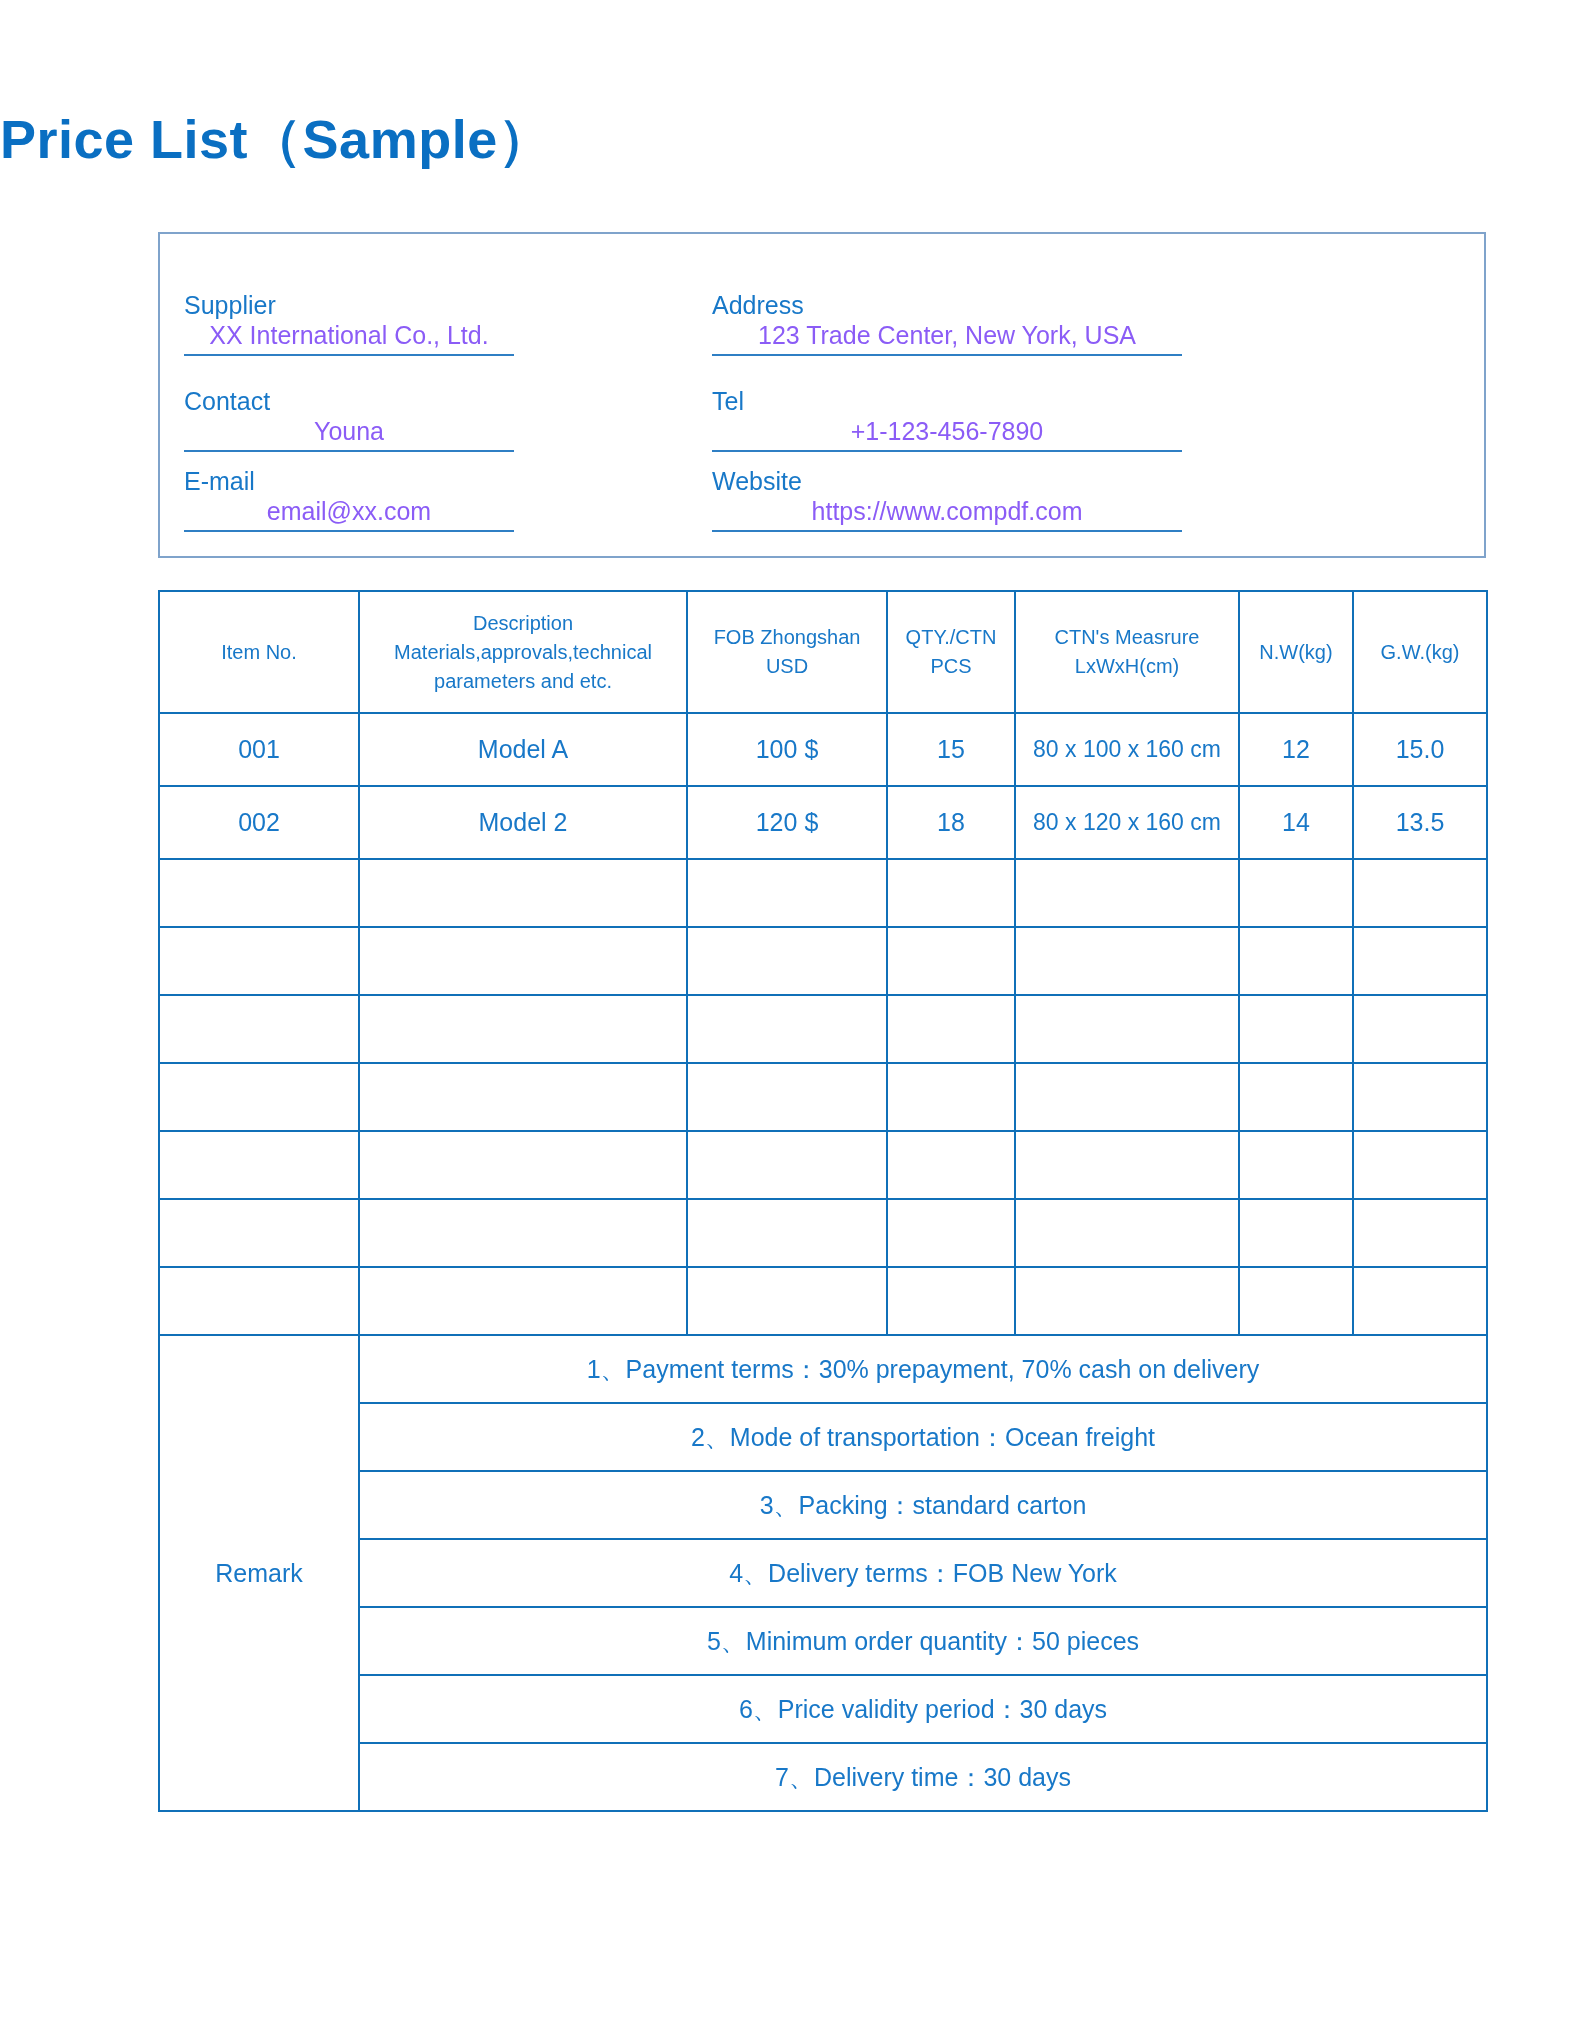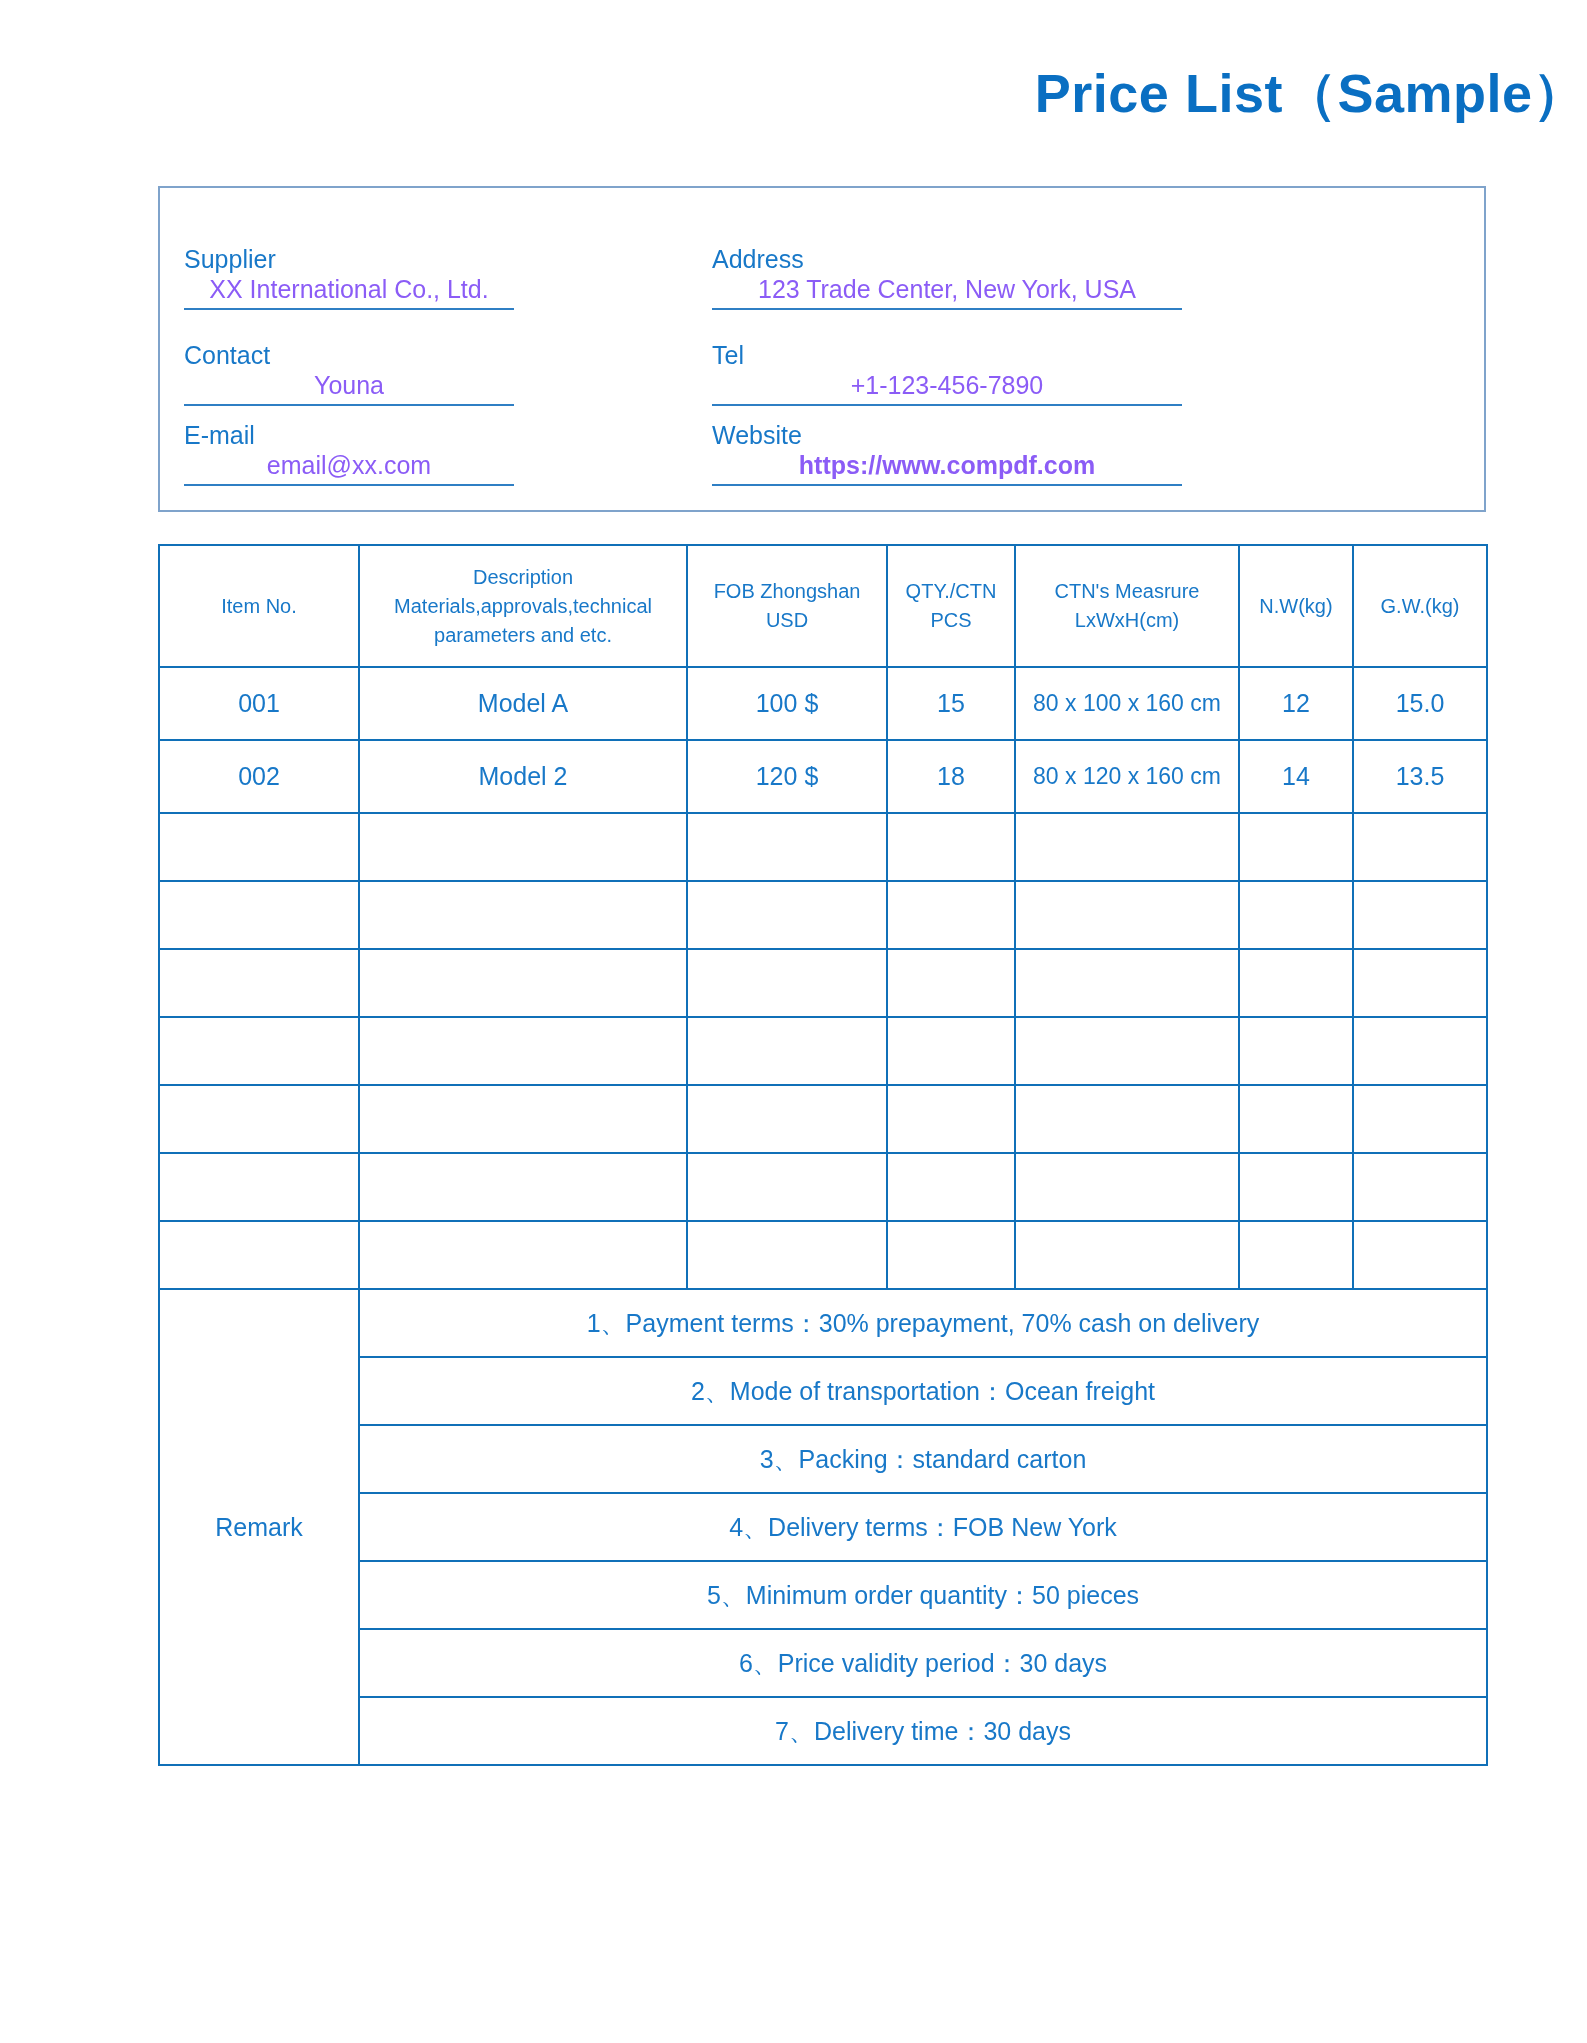--- a/index.html
+++ b/index.html
@@ -19,26 +19,26 @@
 
   .page {
     width: 1587px;
     height: 2043px;
     padding: 0;
     position: relative;
   }
 
   
   .title {
-    text-align: right;
+    text-align: left;
     font-size: 54px;
     font-weight: bold;
     color: #0a6fc2;
     letter-spacing: 0.5px;
-    padding-top: 64px;
+    padding-top: 110px;
     padding-bottom: 0;
     line-height: 1.1;
     white-space: nowrap;
   }
 
   
   .info-box {
     margin: 63px 75px 0 158px;
     border: 2px solid #7fa3cb;
     padding: 26px 0 24px 0;
@@ -73,21 +73,21 @@
     line-height: 1.25;
   }
   .fld-left  { width: 528px; }
   .fld-right { width: 640px; }
 
   .v-supplier { width: 330px; }
   .v-address  { width: 470px; }
   .v-contact  { width: 330px; }
   .v-tel      { width: 470px; }
   .v-email    { width: 330px; }
-  .v-website  { width: 470px; font-weight: bold; }
+  .v-website  { width: 470px; }
 
   
   table.price {
     border-collapse: collapse;
     margin: 32px 75px 0 158px;
     width: 1328px;
     table-layout: fixed;
   }
   table.price td, table.price th {
     border: 2px solid #1070b8;

